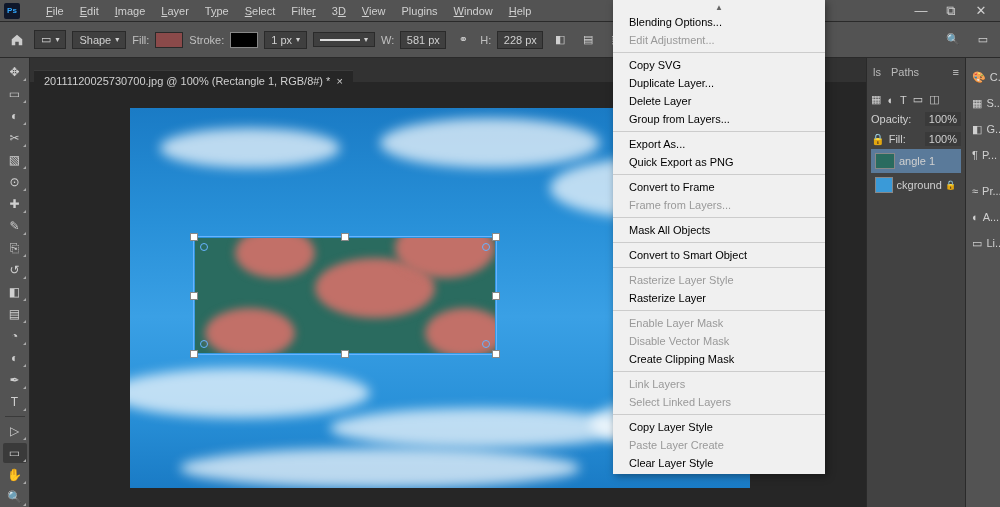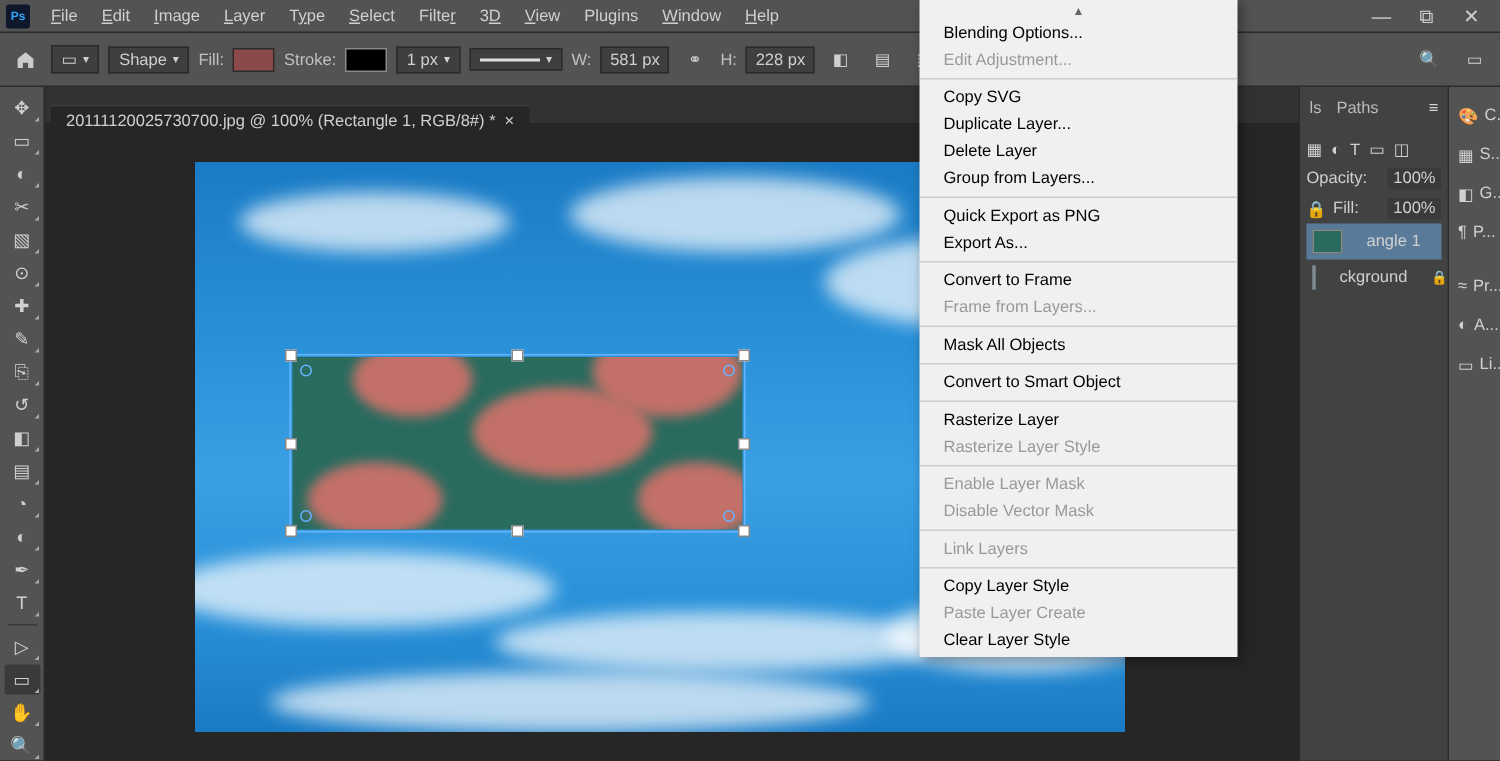--- a/index.html
+++ b/index.html
@@ -1,18 +1,18 @@
 <!DOCTYPE html>
 <html><head>
 <meta charset="utf-8">
 <style>
 *{margin:0;padding:0;box-sizing:border-box;font-family:"Segoe UI",Tahoma,sans-serif;font-size:11px;color:#d0d0d0;user-select:none}
 body{background:#323232;width:1000px;height:507px;overflow:hidden;position:relative}
 .menubar{height:22px;background:#535353;display:flex;align-items:center;padding:0 4px;border-bottom:1px solid #2a2a2a}
-.menubar .ps-logo{width:16px;height:16px;background:#0f172a;color:#31a8ff;font-size:8px;font-weight:bold;display:flex;align-items:center;justify-content:center;border-radius:2px;margin-right:6px}
+.menubar .ps-logo{width:16px;height:16px;background:#0f172a;color:#31a8ff;font-size:8px;font-weight:bold;display:flex;align-items:center;justify-content:center;border-radius:2px;margin-right:18px}
 .menubar .menu-item{padding:2px 8px;cursor:default}
 .menubar .menu-item u{text-decoration:underline}
 .menubar .spacer{flex:1}
 .menubar .win-btn{width:30px;text-align:center;font-size:13px}
 .optbar{height:36px;background:#535353;display:flex;align-items:center;padding:0 6px;gap:6px;border-bottom:1px solid #2a2a2a}
 .optbar .home{width:20px;height:20px;display:flex;align-items:center;justify-content:center}
 .optbar .sel{background:#3f3f3f;border:1px solid #2a2a2a;padding:2px 6px;display:flex;align-items:center;gap:4px}
 .optbar .sel .caret{font-size:8px}
 .optbar .swatch{width:28px;height:16px;border:1px solid #2a2a2a}
 .optbar .numbox{background:#3f3f3f;border:1px solid #2a2a2a;padding:2px 4px;width:46px;text-align:center}
@@ -36,21 +36,21 @@
 .shape .blob{position:absolute;background:#c27068;border-radius:50%;filter:blur(4px)}
 .bbox{position:absolute;border:1px solid #68b3ff;pointer-events:none}
 .handle{position:absolute;width:8px;height:8px;background:#fff;border:1px solid #888}
 .anchor{position:absolute;width:8px;height:8px;border:1.5px solid #68b3ff;border-radius:50%;background:transparent}
 .right-panels{width:99px;background:#535353;border-left:1px solid #2a2a2a;display:flex;flex-direction:column}
 .panel-tabs{height:28px;background:#424242;display:flex;align-items:center;padding:0 6px;gap:10px;font-size:10px}
 .panel-tabs .ptab{color:#bbb}
 .panel-body{flex:1;background:#424242;padding:4px;font-size:10px}
 .panel-row{display:flex;align-items:center;gap:4px;padding:3px 0}
 .panel-row .pct{margin-left:auto;background:#3a3a3a;padding:1px 4px}
-.layer-item{display:flex;align-items:center;gap:16px;padding:4px;background:#5a7a9a}
+.layer-item{display:flex;align-items:center;gap:4px;padding:4px;background:#5a7a9a}
 .layer-item.bg{background:transparent}
 .layer-item .thumb{width:20px;height:16px;background:#2a6b5f;border:1px solid #888}
 .layer-item .lock{margin-left:auto;font-size:9px}
 .icon-col{width:35px;background:#535353;border-left:1px solid #2a2a2a;display:flex;flex-direction:column;padding-top:6px}
 .icon-col .ic{height:26px;display:flex;align-items:center;gap:4px;padding:0 6px;font-size:10px}
 .icon-col .sep{height:10px}
 .ctxmenu{position:absolute;top:0;left:613px;width:212px;background:#f0f0f0;color:#000;box-shadow:2px 2px 8px rgba(0,0,0,0.4);z-index:100;padding:2px 0;max-height:507px;overflow:hidden}
 .ctxmenu .mi{padding:3px 16px;font-size:11px;color:#000}
 .ctxmenu .mi.disabled{color:#999}
 .ctxmenu .msep{height:1px;background:#ccc;margin:3px 0}
@@ -311,34 +311,36 @@
 <div class="ctxmenu" id="ctxmenu">
   <div class="arrow">▲</div>
 <div class="mi">Blending Options...</div>
     <div class="mi disabled">Edit Adjustment...</div>
     <div class="msep"></div>
     <div class="mi">Copy SVG</div>
     <div class="mi">Duplicate Layer...</div>
     <div class="mi">Delete Layer</div>
     <div class="mi">Group from Layers...</div>
     <div class="msep"></div>
+    <div class="mi">Export As...</div>
     <div class="mi">Quick Export as PNG</div>
-    <div class="mi">Export As...</div>
     <div class="msep"></div>
     <div class="mi">Convert to Frame</div>
     <div class="mi disabled">Frame from Layers...</div>
     <div class="msep"></div>
     <div class="mi">Mask All Objects</div>
     <div class="msep"></div>
     <div class="mi">Convert to Smart Object</div>
     <div class="msep"></div>
+    <div class="mi disabled">Rasterize Layer Style</div>
     <div class="mi">Rasterize Layer</div>
-    <div class="mi disabled">Rasterize Layer Style</div>
     <div class="msep"></div>
     <div class="mi disabled">Enable Layer Mask</div>
     <div class="mi disabled">Disable Vector Mask</div>
+    <div class="mi">Create Clipping Mask</div>
     <div class="msep"></div>
     <div class="mi disabled">Link Layers</div>
+    <div class="mi disabled">Select Linked Layers</div>
     <div class="msep"></div>
     <div class="mi">Copy Layer Style</div>
     <div class="mi disabled">Paste Layer Create</div>
     <div class="mi">Clear Layer Style</div>
   </div>
 
 </body></html>

